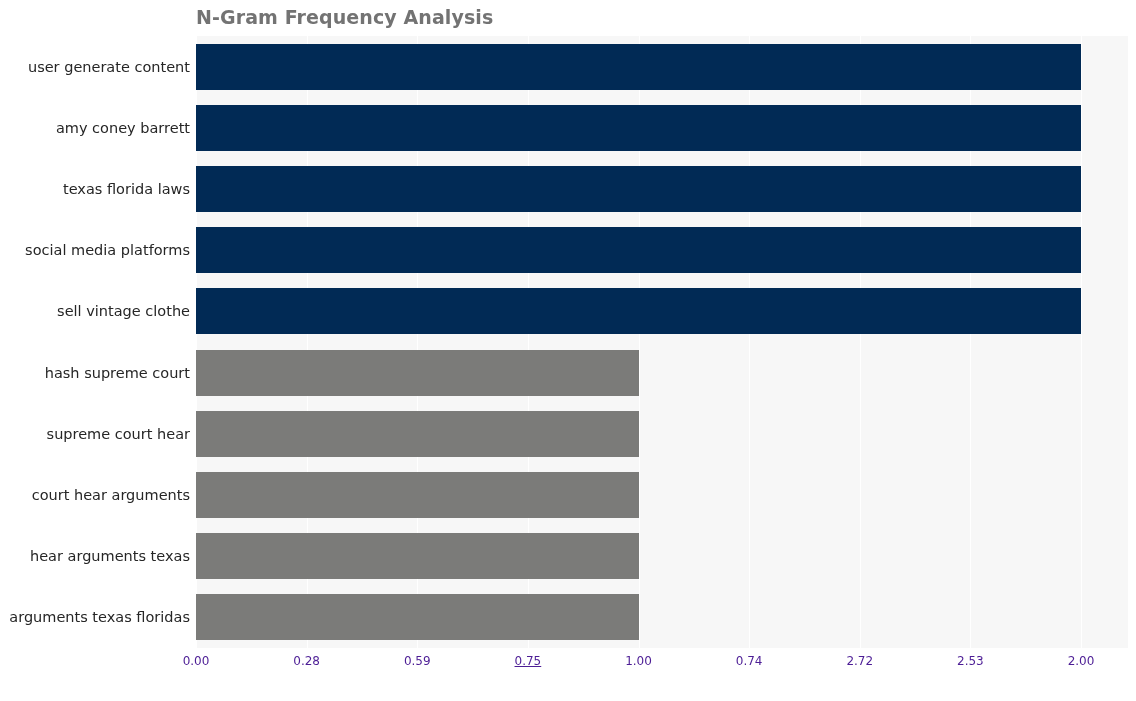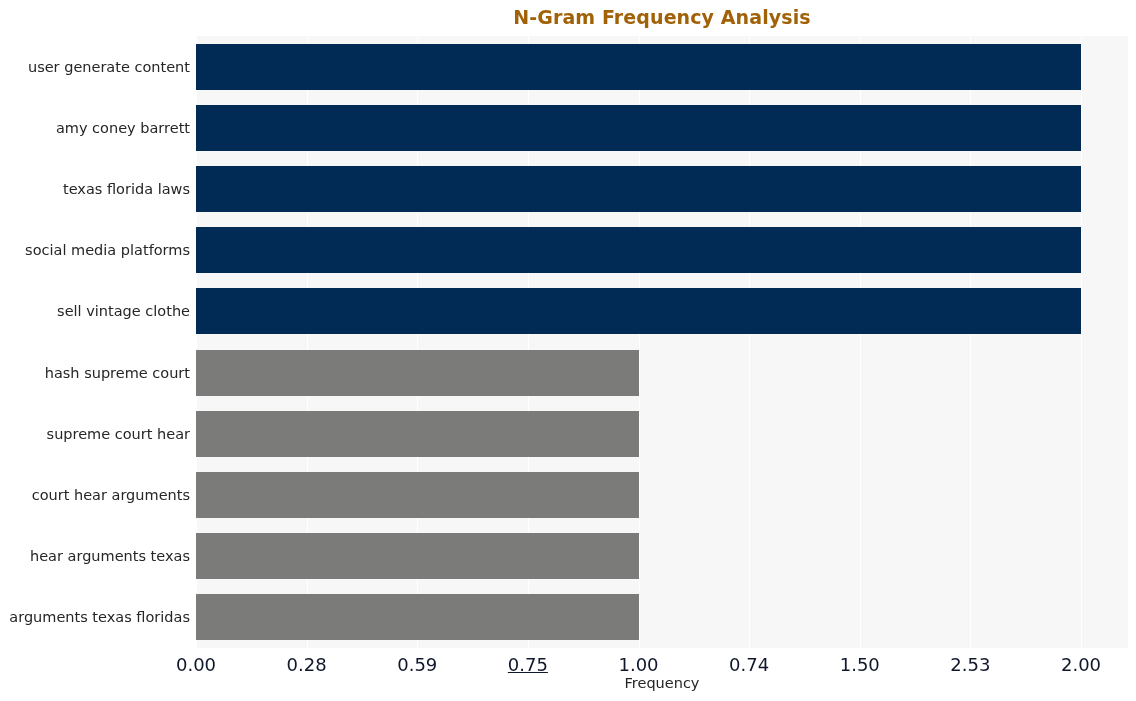--- a/index.html
+++ b/index.html
@@ -22,24 +22,23 @@
     height: 701px;
     background: #ffffff;
   }
 
   
   #chart-title {
     position: absolute;
     left: 196px;
     top: 6px;
     width: 932px;
-    text-align: center;
     font-size: 19px;
     font-weight: bold;
-    color: #a16207;
+    color: #737373;
     letter-spacing: 0.1px;
     white-space: nowrap;
   }
 
   
   #plot-area {
     position: absolute;
     left: 196px;
     top: 36px;
     width: 932px;
@@ -74,22 +73,22 @@
     line-height: 1;
   }
 
   
   .xtick {
     position: absolute;
     top: 654px;
     width: 120px;
     margin-left: -60px;
     text-align: center;
-    font-size: 18px;
-    color: #0f172a;
+    font-size: 12px;
+    color: #4c1d95;
     white-space: nowrap;
   }
 
   #xaxis-label {
     position: absolute;
     left: 196px;
     top: 675px;
     width: 932px;
     text-align: center;
     font-size: 14.5px;
@@ -142,20 +141,19 @@
       <div class="ytick" style="top: 549.2px;">hear arguments texas</div>
       <div class="ytick" style="top: 610.4px;">arguments texas floridas</div>
     </div>
   <div id="xtick-labels">
       <div class="xtick" style="left: 196px;">0.00</div>
       <div class="xtick" style="left: 306.625px;">0.28</div>
       <div class="xtick" style="left: 417.25px;">0.59</div>
       <div class="xtick" style="left: 527.875px; text-decoration: underline;">0.75</div>
       <div class="xtick" style="left: 638.5px; text-align: center;">1.00</div>
       <div class="xtick" style="left: 749.125px;">0.74</div>
-      <div class="xtick" style="left: 859.75px;">1.50</div>
+      <div class="xtick" style="left: 859.75px;">2.72</div>
       <div class="xtick" style="left: 970.375px;">2.53</div>
       <div class="xtick" style="left: 1081px;">2.00</div>
     </div>
 
-  <div id="xaxis-label">Frequency</div>
 
 </div>
 
 </body></html>

